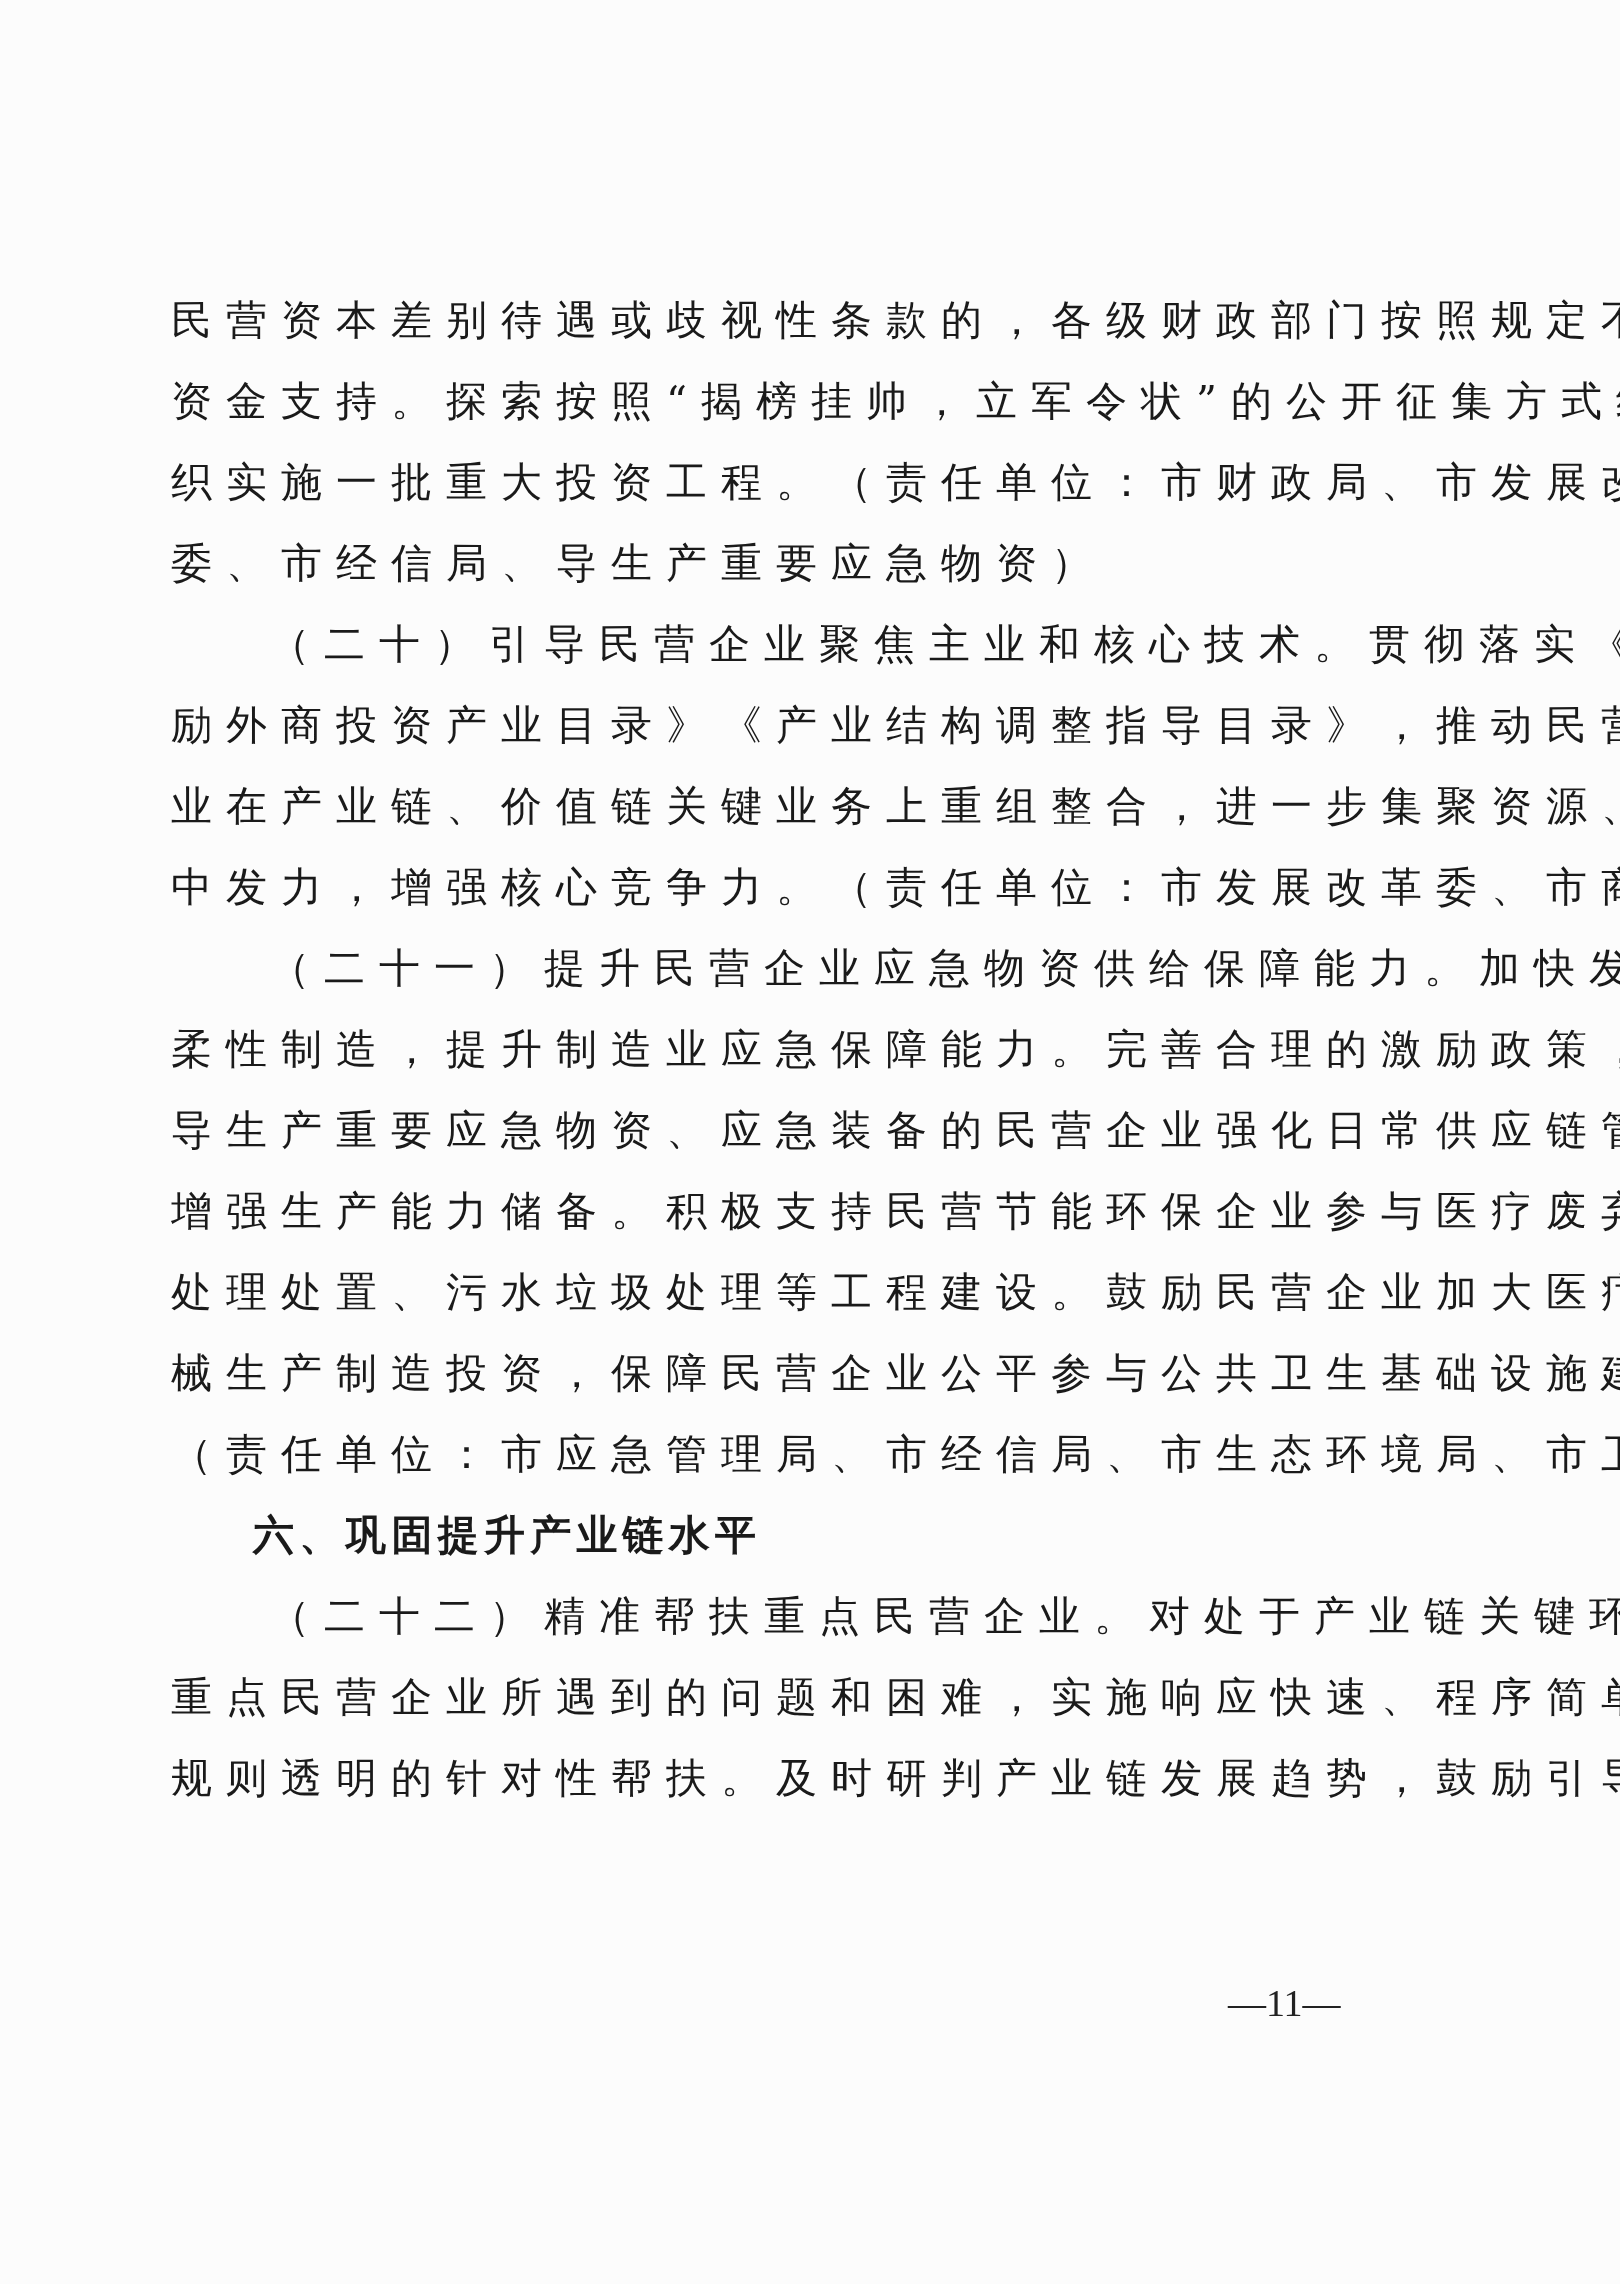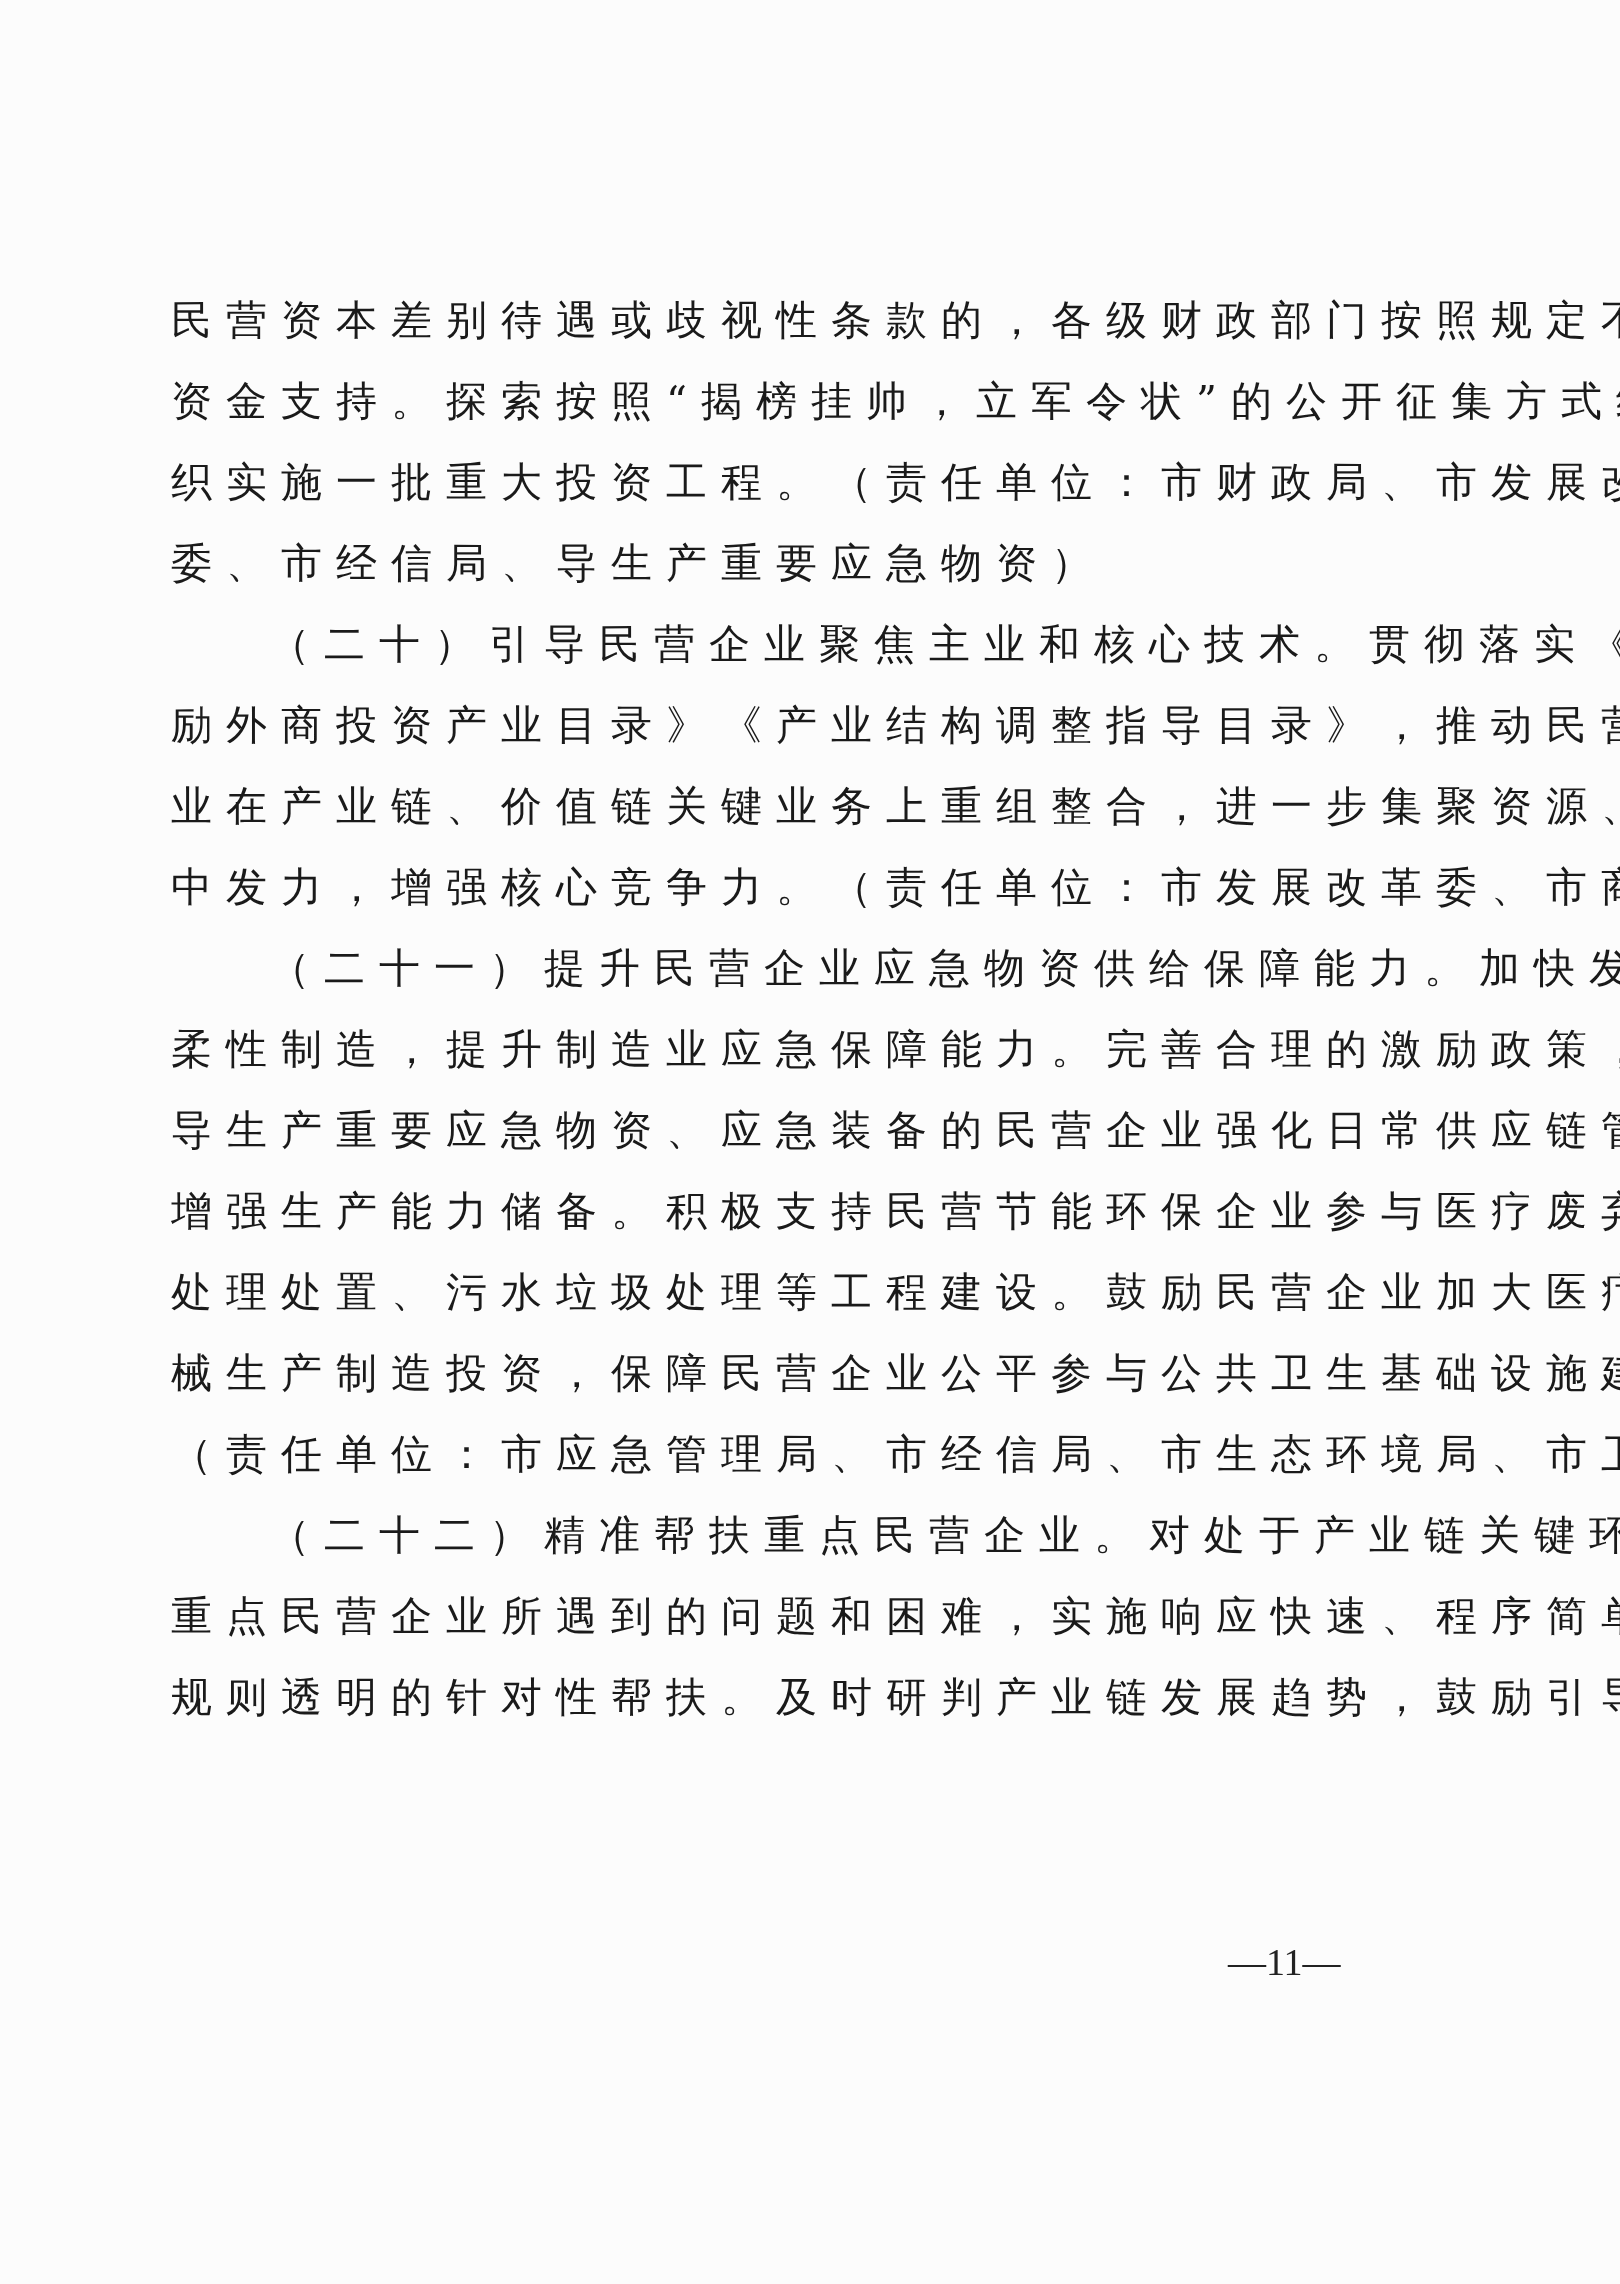--- a/index.html
+++ b/index.html
@@ -41,21 +41,21 @@
     }
     .heading {
       font-family: "DejaVu Sans", "Liberation Sans", sans-serif;
       font-weight: bold;
       padding-left: 82px;
       letter-spacing: 5.2px;
     }
     .page-number {
       position: absolute;
       left: 1228px;
-      top: 1940px;
+      top: 1981px;
       font-family: "Liberation Serif", "DejaVu Serif", serif;
       font-size: 38px;
       color: #222;
       letter-spacing: 0;
     }
   </style>
 </head>
 <body>
 
 <div class="page">
@@ -71,20 +71,21 @@
     <div class="line">中发力，增强核心竞争力。（责任单位：市发展改革委、市商务</div>
 
     <div class="line indent">（二十一）提升民营企业应急物资供给保障能力。加快发展</div>
     <div class="line">柔性制造，提升制造业应急保障能力。完善合理的激励政策，引</div>
     <div class="line">导生产重要应急物资、应急装备的民营企业强化日常供应链管理，</div>
     <div class="line">增强生产能力储备。积极支持民营节能环保企业参与医疗废弃物</div>
     <div class="line">处理处置、污水垃圾处理等工程建设。鼓励民营企业加大医疗器</div>
     <div class="line">械生产制造投资，保障民营企业公平参与公共卫生基础设施建设。</div>
     <div class="line">（责任单位：市应急管理局、市经信局、市生态环境局、市卫健</div>
 
+    <div class="line heading">六、巩固提升产业链水平</div>
 
     <div class="line indent">（二十二）精准帮扶重点民营企业。对处于产业链关键环节</div>
     <div class="line">重点民营企业所遇到的问题和困难，实施响应快速、程序简单、</div>
     <div class="line">规则透明的针对性帮扶。及时研判产业链发展趋势，鼓励引导我</div>
   </div>
 
   <div class="page-number">—11—</div>
 </div>
 
 

